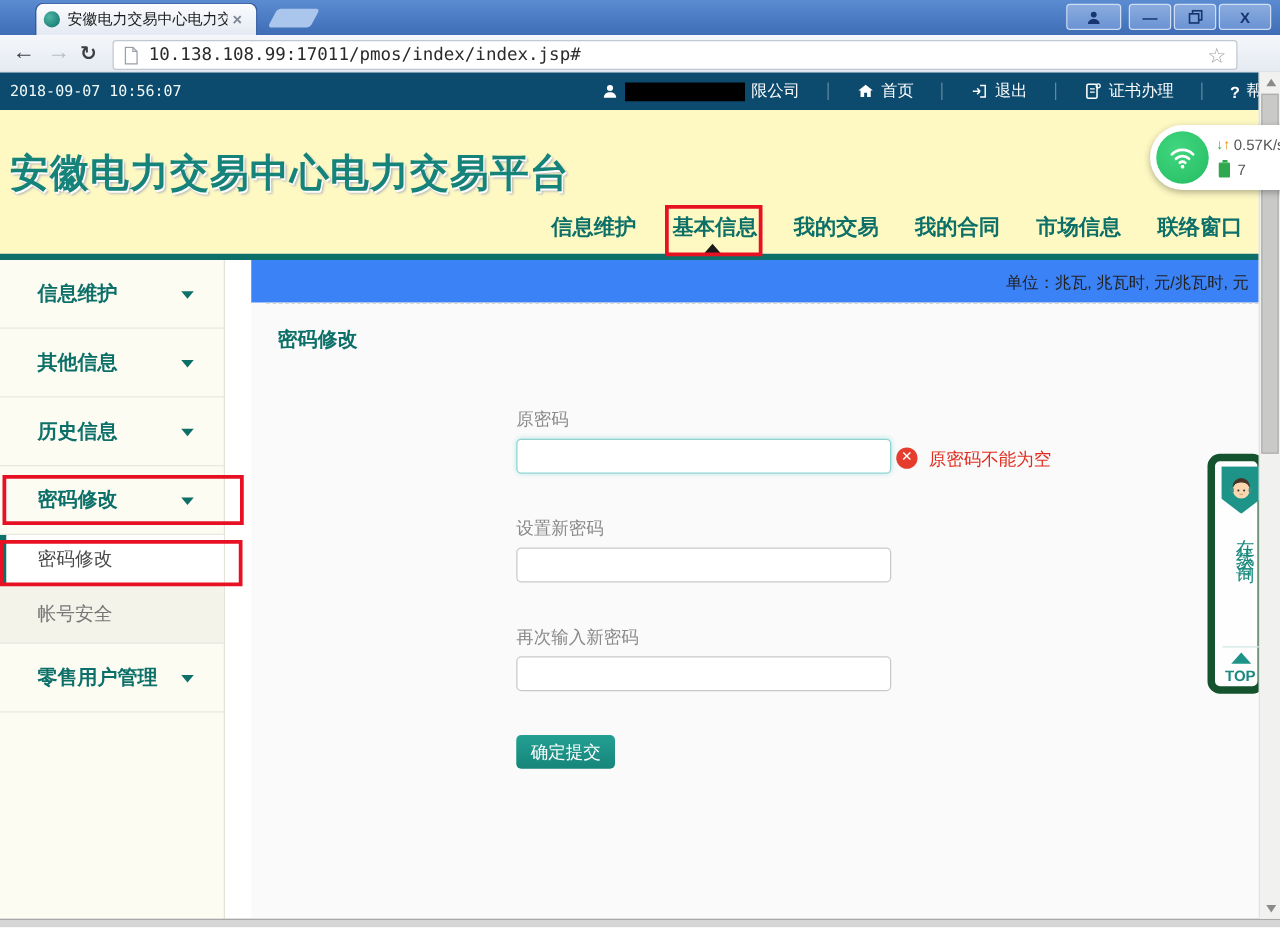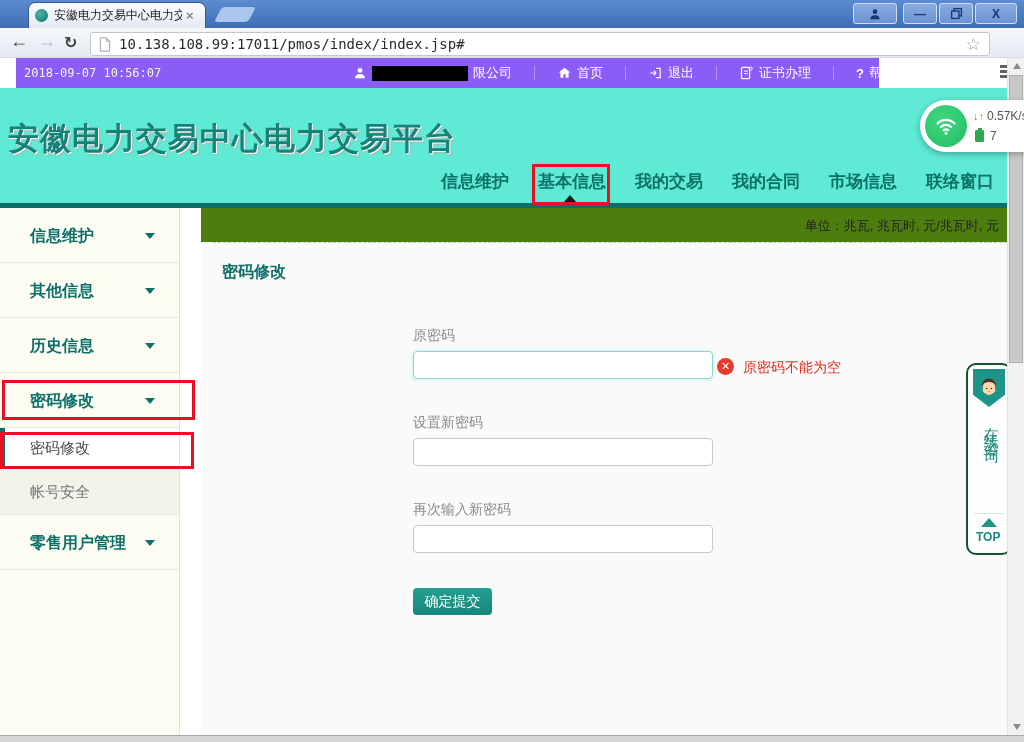--- a/index.html
+++ b/index.html
@@ -31,30 +31,30 @@
   .nav-glyph { position:absolute; top:3px; font-size:18px; font-weight:bold; color:#3c4043; }
   .g-back { left:10px; } .g-fwd { left:38px; color:#b7bcc4; } .g-reload { left:64px; font-size:16px; top:5px;}
   .urlbox { position:absolute; left:90px; top:32px; width:900px; height:24px; background:#fff;
     border:1px solid #c2c8d1; border-radius:3px; display:flex; align-items:center; padding:0 8px; }
   .url-text { font-family:"DejaVu Sans Mono",monospace; font-size:14px; color:#2a2a2a; margin-left:8px; flex:1; white-space:nowrap; overflow:hidden; }
   .star { font-size:17px; color:#9aa0a8; line-height:1; }
   .menu-btn { position:absolute; left:1000px; top:37px; width:16px; }
   .menu-btn div { height:3px; background:#5f6368; margin-bottom:2px; }
 
   
-  #tealbar { position:absolute; left:16px; top:58px; width:863px; height:30px; background:#8b5cf6;
+  #tealbar { position:absolute; left:0; top:58px; width:1007px; height:30px; background:#0c4a6e;
     overflow:hidden; color:#fff; }
   .timestamp { position:absolute; left:8px; top:8px; font-family:"DejaVu Sans Mono",monospace; font-size:12px; color:#eef8f6; }
   .tb-right { position:absolute; right:-16px; top:0; height:30px; display:flex; align-items:center; gap:22px; font-size:13px; }
   .tb-sep { width:1px; height:14px; background:rgba(255,255,255,.35); }
   .redact { width:96px; height:15px; background:#000; }
   .tb-item { display:flex; align-items:center; gap:5px; white-space:nowrap; }
 
   
-  #header { position:absolute; left:0; top:88px; width:1024px; height:115px; background:#5eead4; }
+  #header { position:absolute; left:0; top:88px; width:1024px; height:115px; background:#fef9c3; }
   .logo { position:absolute; left:8px; top:30px; font-size:31px; font-weight:bold; letter-spacing:1px;
     color:#15837a; text-shadow:1px 1px 0 #ffffff, 2px 2px 2px #b5b5b5; }
   .mainnav { position:absolute; right:30px; top:82px; display:flex; gap:29px; }
   .mainnav span { font-size:17px; font-weight:bold; color:#0c6f68; white-space:nowrap; }
   #underline { position:absolute; left:0; top:203px; width:1007px; height:5px; background:#0c6f68; }
   .active-tri { position:absolute; left:563px; top:195px; width:0; height:0;
     border-left:7px solid transparent; border-right:7px solid transparent; border-bottom:8px solid #1a1a1a; }
   .redbox { position:absolute; border:3px solid #e81123; z-index:20; }
   .rb-nav  { left:532px; top:164px; width:78px; height:41px; }
   .rb-side1{ left:2px;  top:380px; width:193px; height:40px; }
@@ -78,36 +78,36 @@
     color:#0c6f68; border-bottom:1px solid #e8e8df; }
   .side-arrow { position:absolute; right:24px; top:25px; width:0; height:0;
     border-left:5px solid transparent; border-right:5px solid transparent; border-top:6px solid #0c6f68; }
   .side-sub-sel { height:40px; line-height:40px; background:#fff; color:#4a4a4a; font-size:15px;
     padding-left:25px; border-left:5px solid #0c6f68; border-bottom:1px solid #eeeee6; }
   .side-sub { height:47px; line-height:47px; background:#f3f3ea; color:#777; font-size:15px;
     padding-left:30px; border-bottom:1px solid #e8e8df; }
 
   
   #main { position:absolute; left:201px; top:208px; width:806px; height:527px; background:#fafafa; }
-  .units-strip { position:absolute; left:0; top:0; width:806px; height:34px; background:#4d7c0f; }
+  .units-strip { position:absolute; left:0; top:0; width:806px; height:34px; background:#3b82f6; }
   .units-text { position:absolute; right:8px; top:9px; font-size:13px; color:#222; white-space:nowrap; }
   .dash-sep { position:absolute; left:12px; top:34px; width:794px; border-top:1px dashed #c9c9c9; }
   .page-title { position:absolute; left:21px; top:54px; font-size:16px; font-weight:bold; color:#0c6f68; }
   .f-label { position:absolute; font-size:14px; color:#8a8a8a;text-align:right; }
   .f-input { position:absolute; width:300px; height:28px; background:#fff; border:1px solid #c9c9c9; border-radius:4px; padding:0 8px; font-size:14px; }
   .f-input.focus { border-color:#8fd3cf; box-shadow:0 0 4px #bfe9e6; }
   .err-icon { position:absolute; left:516px; top:150px; width:17px; height:17px; border-radius:50%;
     background:#e53c2e; color:#fff; font-size:11px; font-weight:bold; text-align:center; line-height:17px; }
   .err-text { position:absolute; left:542px; top:151px; font-size:14px; color:#e02b1d; }
   .submit-btn { position:absolute; left:212px; top:380px; width:79px; height:27px;
     background:linear-gradient(#23a093,#17857a); color:#fff; font-size:14px; border:none; border-radius:4px; }
 
   
   .help-widget { position:absolute; left:966px; top:363px; width:46px; height:192px; background:#fdfefd;
-    border:2px solid #14532d; border-radius:10px; z-index:5; }
+    border:6px solid #14532d; border-radius:10px; z-index:5; }
   .shield { position:absolute; left:5px; top:4px; width:32px; height:38px; background:#1e9488;
     clip-path:polygon(0 0,100% 0,100% 68%,50% 100%,0 68%); display:flex; align-items:center; justify-content:center; }
   .vtext { position:absolute; left:13px; top:50px; writing-mode:vertical-rl; text-orientation:upright;
     font-size:15px; color:#1a8a7e; letter-spacing:7px; }
   .hw-div { position:absolute; left:6px; top:148px; width:30px; border-top:1px solid #cfe8e4; }
   .hw-arrow { position:absolute; left:13px; top:153px; width:0; height:0;
     border-left:8px solid transparent; border-right:8px solid transparent; border-bottom:9px solid #1e9488; }
   .hw-top { position:absolute; left:8px; top:165px; font-size:12px; font-weight:bold; color:#1a8a7e; }
 
   

